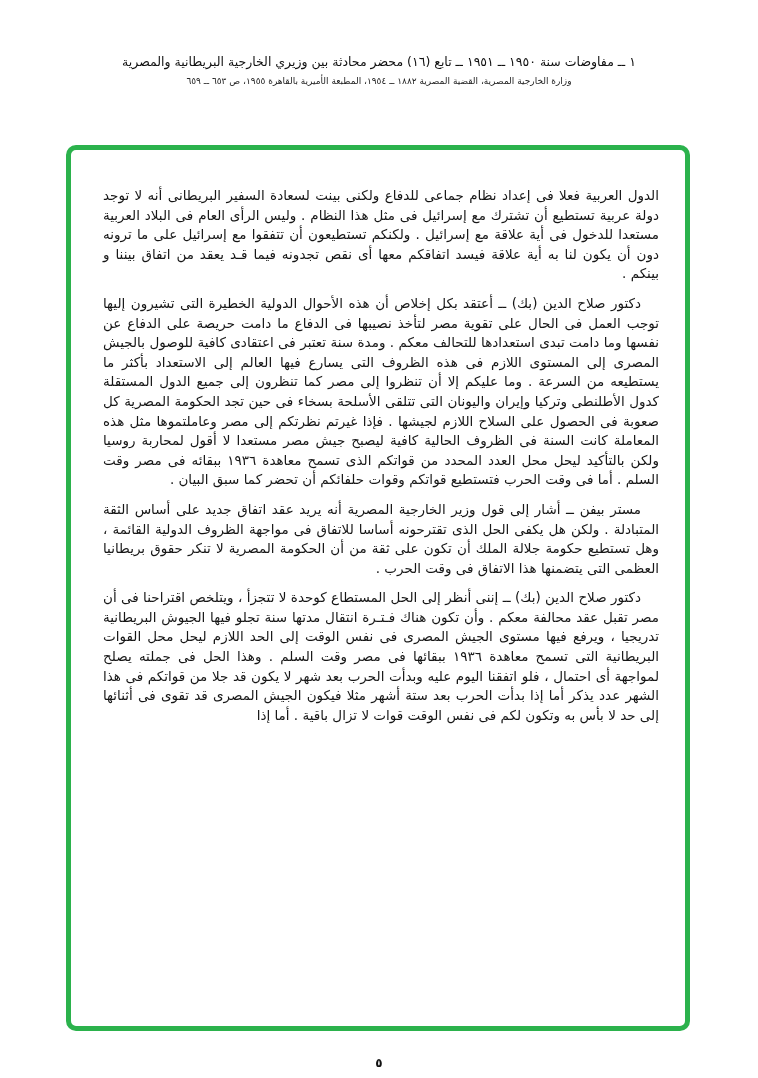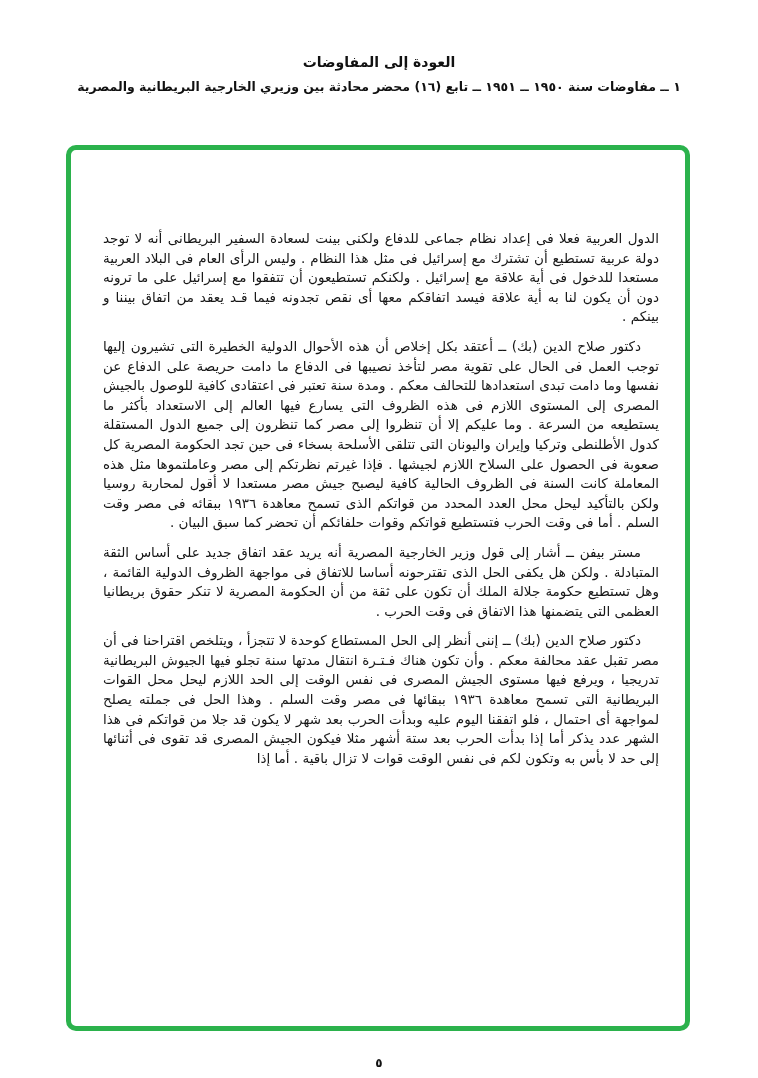--- a/index.html
+++ b/index.html
@@ -20,21 +20,21 @@
     text-align: center;
     padding-top: 54px;
     color: #111;
   }
   .title {
     font-weight: bold;
     font-size: 14px;
     margin-bottom: 9px;
   }
   .subtitle {
-    font-weight: bold;
+    font-weight: normal;
     font-size: 12.5px;
     margin-bottom: 7px;
   }
   .source {
     font-size: 9px;
     color: #222;
     letter-spacing: 0.2px;
   }
   .frame {
     position: absolute;
@@ -47,21 +47,20 @@
     box-sizing: border-box;
     background: #ffffff;
   }
   .content {
     direction: rtl;
     text-align: justify;
     padding: 36px 26px 0 32px;
     font-size: 13.5px;
     line-height: 19.6px;
     color: #161616;
-    margin-top: 43px;
   }
   .content p {
     margin: 0 0 10px 0;
     text-indent: 18px;
   }
   .content p.no-indent {
     text-indent: 0;
   }
   .page-number {
     position: absolute;
@@ -73,22 +72,22 @@
     font-weight: bold;
     color: #111;
   }
 </style>
 </head>
 <body>
 
 <div class="page">
 
   <div class="header">
-    <div class="title">العودة إلى المفاوضات</div>
     <div class="subtitle">١ ــ مفاوضات سنة ١٩٥٠ ــ ١٩٥١ ــ تابع (١٦) محضر محادثة بين وزيري الخارجية البريطانية والمصرية</div>
+    <div class="source">وزارة الخارجية المصرية، القضية المصرية ١٨٨٢ ــ ١٩٥٤، المطبعة الأميرية بالقاهرة ١٩٥٥، ص ٦٥٣ ــ ٦٥٩</div>
   </div>
 
   <div class="frame" style="border-color: rgb(43, 178, 76);">
     <div class="content">
       <p class="no-indent">الدول العربية فعلا فى إعداد نظام جماعى للدفاع ولكنى بينت لسعادة السفير البريطانى أنه لا توجد دولة عربية تستطيع أن تشترك مع إسرائيل فى مثل هذا النظام . وليس الرأى العام فى البلاد العربية مستعدا للدخول فى أية علاقة مع إسرائيل . ولكنكم تستطيعون أن تتفقوا مع إسرائيل على ما ترونه دون أن يكون لنا به أية علاقة فيسد اتفاقكم معها أى نقص تجدونه فيما قـد يعقد من اتفاق بيننا و بينكم .</p>
       <p>دكتور صلاح الدين (بك) ــ أعتقد بكل إخلاص أن هذه الأحوال الدولية الخطيرة التى تشيرون إليها توجب العمل فى الحال على تقوية مصر لتأخذ نصيبها فى الدفاع ما دامت حريصة على الدفاع عن نفسها وما دامت تبدى استعدادها للتحالف معكم . ومدة سنة تعتبر فى اعتقادى كافية للوصول بالجيش المصرى إلى المستوى اللازم فى هذه الظروف التى يسارع فيها العالم إلى الاستعداد بأكثر ما يستطيعه من السرعة . وما عليكم إلا أن تنظروا إلى مصر كما تنظرون إلى جميع الدول المستقلة كدول الأطلنطى وتركيا وإيران واليونان التى تتلقى الأسلحة بسخاء فى حين تجد الحكومة المصرية كل صعوبة فى الحصول على السلاح اللازم لجيشها . فإذا غيرتم نظرتكم إلى مصر وعاملتموها مثل هذه المعاملة كانت السنة فى الظروف الحالية كافية ليصبح جيش مصر مستعدا لا أقول لمحاربة روسيا ولكن بالتأكيد ليحل محل العدد المحدد من قواتكم الذى تسمح معاهدة ١٩٣٦ ببقائه فى مصر وقت السلم . أما فى وقت الحرب فتستطيع قواتكم وقوات حلفائكم أن تحضر كما سبق البيان .</p>
       <p>مستر بيفن ــ أشار إلى قول وزير الخارجية المصرية أنه يريد عقد اتفاق جديد على أساس الثقة المتبادلة . ولكن هل يكفى الحل الذى تقترحونه أساسا للاتفاق فى مواجهة الظروف الدولية القائمة ، وهل تستطيع حكومة جلالة الملك أن تكون على ثقة من أن الحكومة المصرية لا تنكر حقوق بريطانيا العظمى التى يتضمنها هذا الاتفاق فى وقت الحرب .</p>
       <p>دكتور صلاح الدين (بك) ــ إننى أنظر إلى الحل المستطاع كوحدة لا تتجزأ ، ويتلخص اقتراحنا فى أن مصر تقبل عقد محالفة معكم . وأن تكون هناك فـتـرة انتقال مدتها سنة تجلو فيها الجيوش البريطانية تدريجيا ، ويرفع فيها مستوى الجيش المصرى فى نفس الوقت إلى الحد اللازم ليحل محل القوات البريطانية التى تسمح معاهدة ١٩٣٦ ببقائها فى مصر وقت السلم . وهذا الحل فى جملته يصلح لمواجهة أى احتمال ، فلو اتفقنا اليوم عليه وبدأت الحرب بعد شهر لا يكون قد جلا من قواتكم فى هذا الشهر عدد يذكر أما إذا بدأت الحرب بعد ستة أشهر مثلا فيكون الجيش المصرى قد تقوى فى أثنائها إلى حد لا بأس به وتكون لكم فى نفس الوقت قوات لا تزال باقية . أما إذا</p>
     </div>
   </div>

